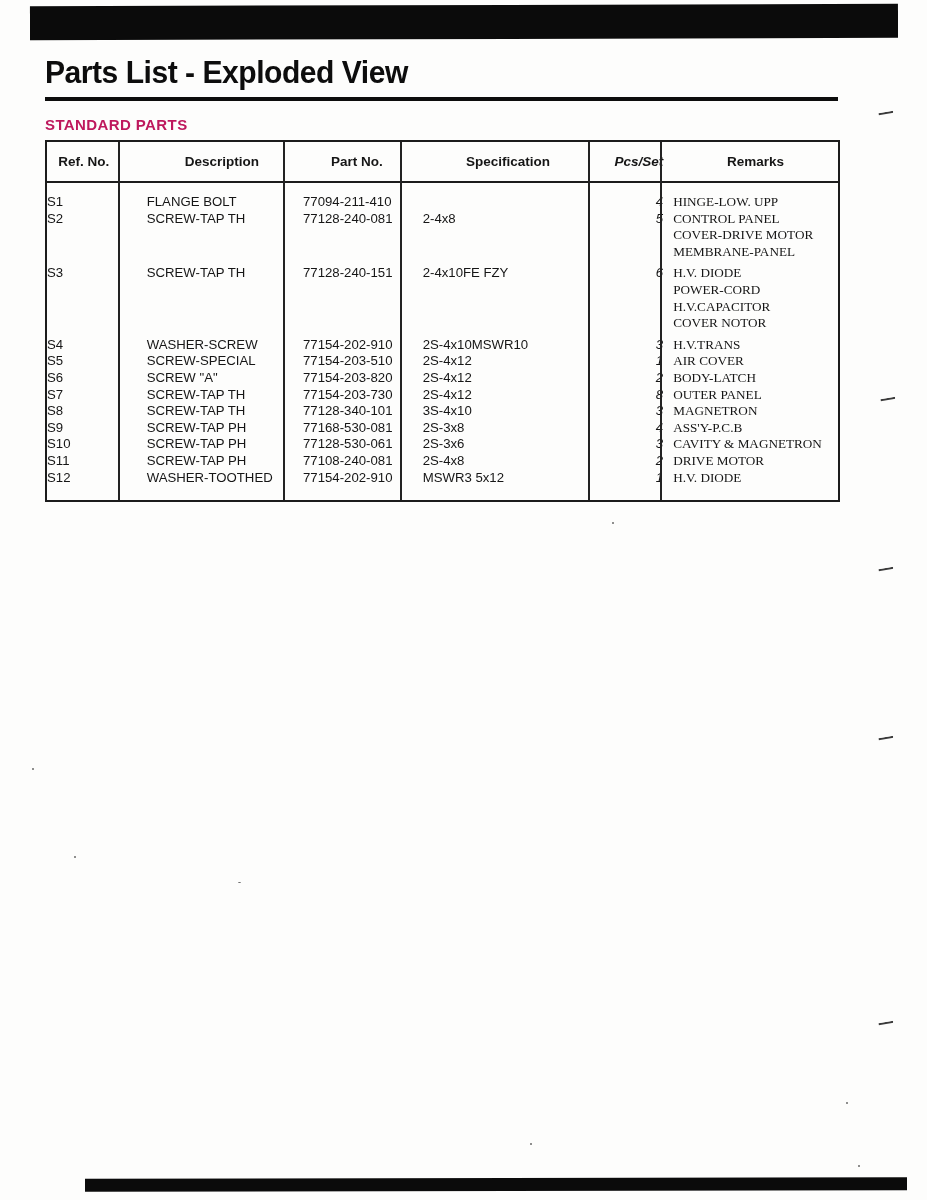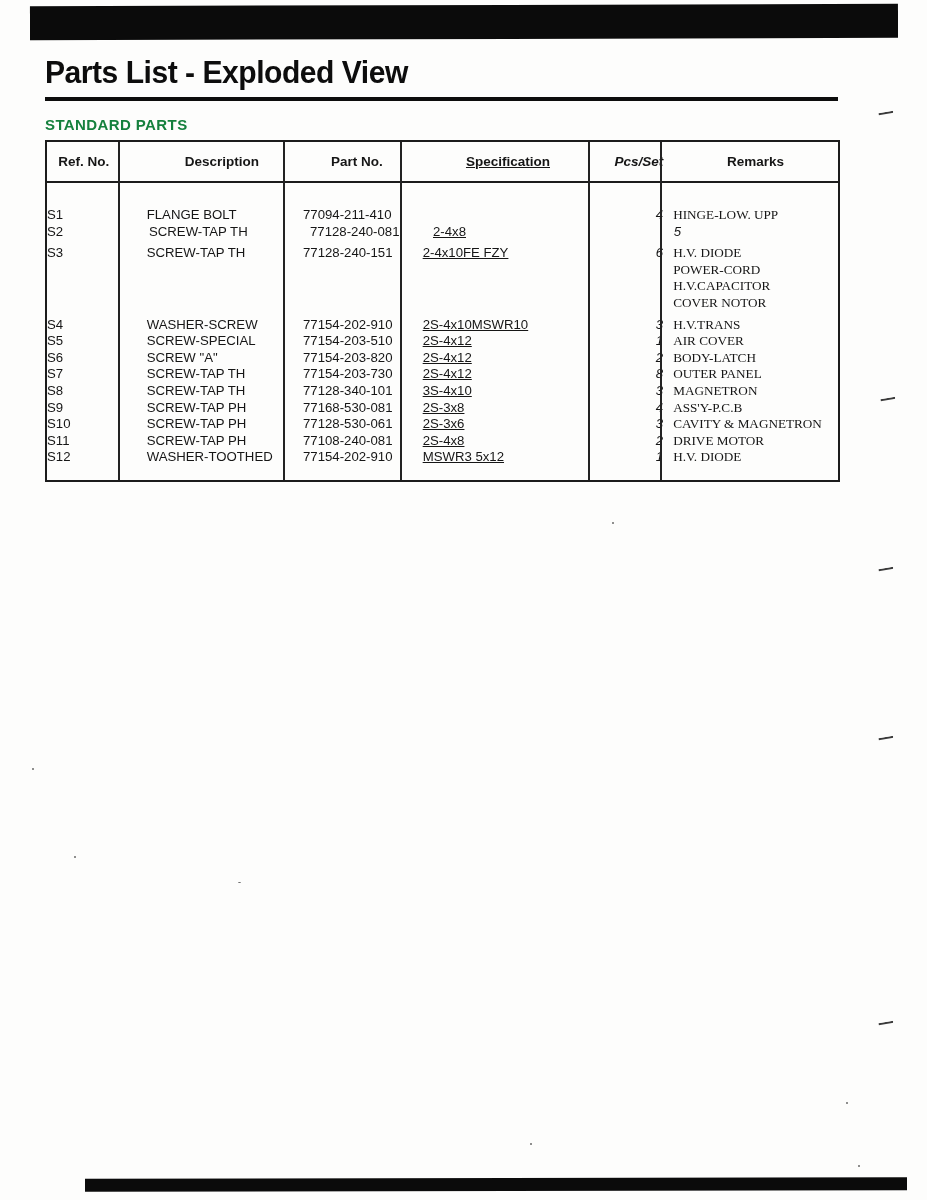--- a/index.html
+++ b/index.html
@@ -48,21 +48,21 @@
     background: #0d0d0d;
   }
   .section {
     position: absolute;
     left: 45px;
     top: 116px;
     margin: 0;
     font-size: 15px;
     font-weight: 700;
     letter-spacing: 0.4px;
-    color: #15803d;
+    color: #be185d;
   }
   .parts-table {
     position: absolute;
     left: 45px;
     top: 140px;
     width: 795px;
     border: 2px solid #1c1c1c;
     box-sizing: border-box;
     background: transparent;
   }
@@ -73,39 +73,39 @@
     border-bottom: 2px solid #1c1c1c;
     font-weight: 700;
     font-size: 13.5px;
   }
   .th {
     box-sizing: border-box;
     text-align: center;
   }
   .tbody {
     position: relative;
-    padding: 24px 0 14px 0;
+    padding: 11px 0 14px 0;
     font-size: 13.2px;
     line-height: 16.6px;
   }
   .row {
     display: flex;
     align-items: flex-start;
   }
   .row.gap-top {
     margin-top: 5px;
   }
   .td {
     box-sizing: border-box;
     white-space: nowrap;
   }
   .c-ref  { width: 76px;  }
   .c-desc { width: 165px; padding-left: 10px; margin-left: 16px; }
   .c-part { width: 117px; padding-left: 6px; }
-  .c-spec { width: 188px; padding-left: 12px; text-decoration: underline; }
+  .c-spec { width: 188px; padding-left: 12px; }
   .c-pcs  { width: 72px;  text-align: right; font-style: italic; }
   .c-rem  { width: 180px; padding-left: 10px; }
   .vline {
     position: absolute;
     top: 0;
     bottom: 0;
     width: 1.5px;
     background: #222;
   }
   .vl-1 { left: 71px; }
@@ -182,20 +182,25 @@
           <div class="td c-rem">
             <div class="rem-line">HINGE-LOW. UPP</div>
           </div>
         </div>
         <div class="row">
           <div class="td c-ref">S2</div>
           <div class="td c-desc">SCREW-TAP TH</div>
           <div class="td c-part">77128-240-081</div>
           <div class="td c-spec">2-4x8</div>
           <div class="td c-pcs">5</div>
+          <div class="td c-rem">
+            <div class="rem-line">CONTROL PANEL</div>
+            <div class="rem-line">COVER-DRIVE MOTOR</div>
+            <div class="rem-line">MEMBRANE-PANEL</div>
+          </div>
         </div>
         <div class="row gap-top">
           <div class="td c-ref">S3</div>
           <div class="td c-desc">SCREW-TAP TH</div>
           <div class="td c-part">77128-240-151</div>
           <div class="td c-spec">2-4x10FE FZY</div>
           <div class="td c-pcs">6</div>
           <div class="td c-rem">
             <div class="rem-line">H.V. DIODE</div>
             <div class="rem-line">POWER-CORD</div>

